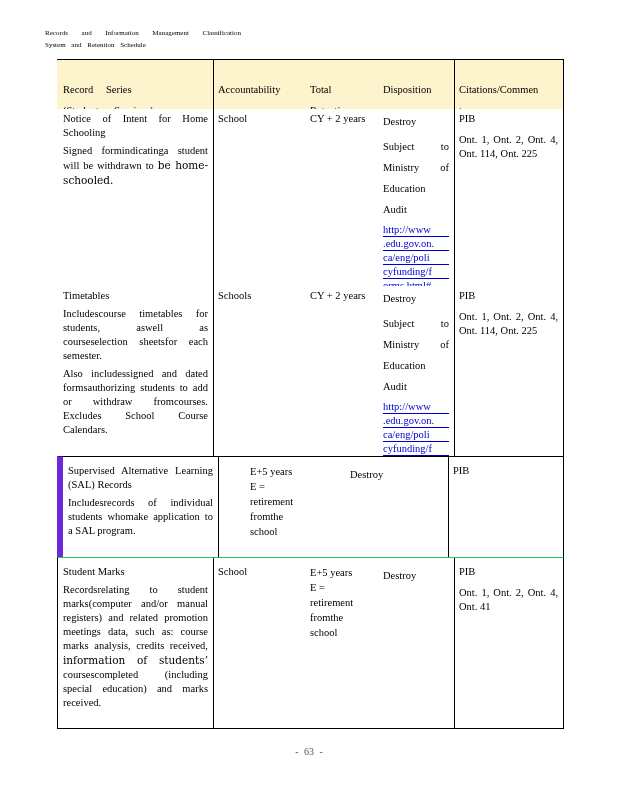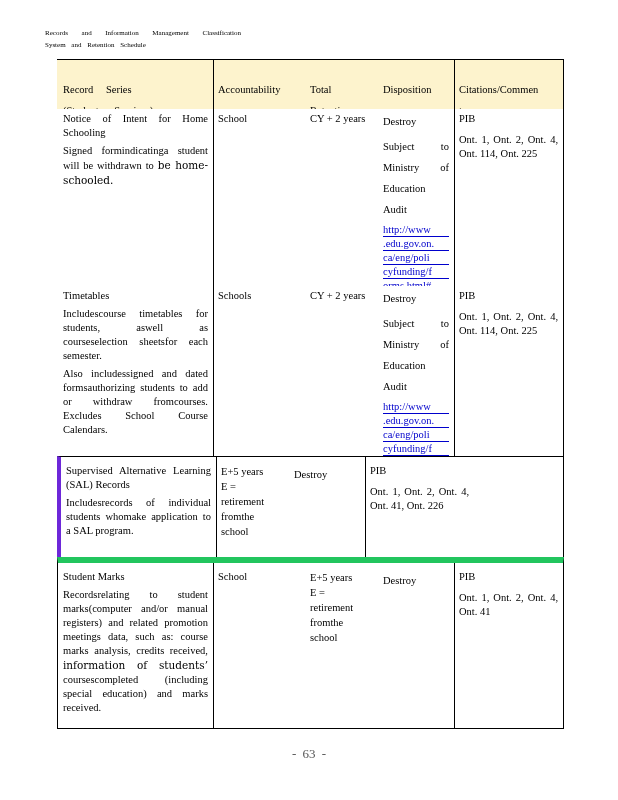--- a/index.html
+++ b/index.html
@@ -17,22 +17,22 @@
 
   
   .rtable { position:absolute; left:57px; top:59px; width:507px;
     border-top:1px solid #000; border-bottom:1px solid #000;
     font-size:10.5px; line-height:14px; }
   .row { display:flex; overflow:hidden; border-left:1px solid transparent;
     border-right:1px solid #000; }
   .hrow { height:49px; background:#FDF3CD; }
   .r1 { height:177px; }
   .r2 { height:170px; }
-  .r3 { height:101px; border-top:1px solid #000; border-left:4px solid #6d28d9; }
-  .r4 { height:171px; border-top:6px solid #22c55e; border-left:1px solid #000; }
+  .r3 { height:101px; border-top:1px solid #000; border-left:6px solid #6d28d9;gap:27px; }
+  .r4 { height:171px; border-top:1px solid #22c55e; border-left:1px solid #000; }
 
   .c  { padding:3px 5px 3px 5px; overflow:hidden; }
   .c1 { width:156px; border-right:1px solid #000; }
   .c2 { width:92px;  padding-left:4px; }
   .c3 { width:72px;  padding-left:4px; }
   .c4 { width:76px;  }
   .c5 { width:109px; border-left:1px solid #000; padding-left:4px; }
   .r3 .c, .r4 .c { padding-top:7px; }
   .r1 .c4, .r2 .c4 { overflow:visible; }
 
@@ -57,21 +57,21 @@
 
   
   .rl { display:block; line-height:15px; }
 
   
   .pib { margin-bottom:7px; }
   .refs { text-align:justify; }
 
   
   .page-footer { position:absolute; left:0; top:746px; width:618px;
-    text-align:center; font-size:13px; color:#555; word-spacing:3px; }
+    text-align:center; font-size:10px; color:#555; word-spacing:3px; }
 </style>
 </head>
 <body>
 
 <div class="doc-header">
   <div class="dh1">Records and Information Management Classification</div>
   <div class="dh2">System and Retention Schedule</div>
 </div>
 
 <div class="rtable">
@@ -154,21 +154,20 @@
       <span class="rl">E =</span>
       <span class="rl">retirement</span>
       <span class="rl">fromthe</span>
       <span class="rl">school</span>
     </div>
     <div class="c c4">
       <p class="destroy">Destroy</p>
     </div>
     <div class="c c5">
       <p class="pib">PIB</p>
-      <p class="refs">Ont. 1, Ont. 2, Ont. 4, Ont. 41, Ont. 226</p>
     </div>
   </div>
 
   <div class="row r4">
     <div class="c c1">
       <p class="jp">Student Marks</p>
       <p class="jp"><span>Recordsrelating to student marks(computer and/or manual registers) and related promotion meetings data, such as: course marks analysis, credits received, </span><span class="altf">information of students’</span><span> coursescompleted (including special education) and marks received.</span></p>
     </div>
     <div class="c c2">School</div>
     <div class="c c3">

